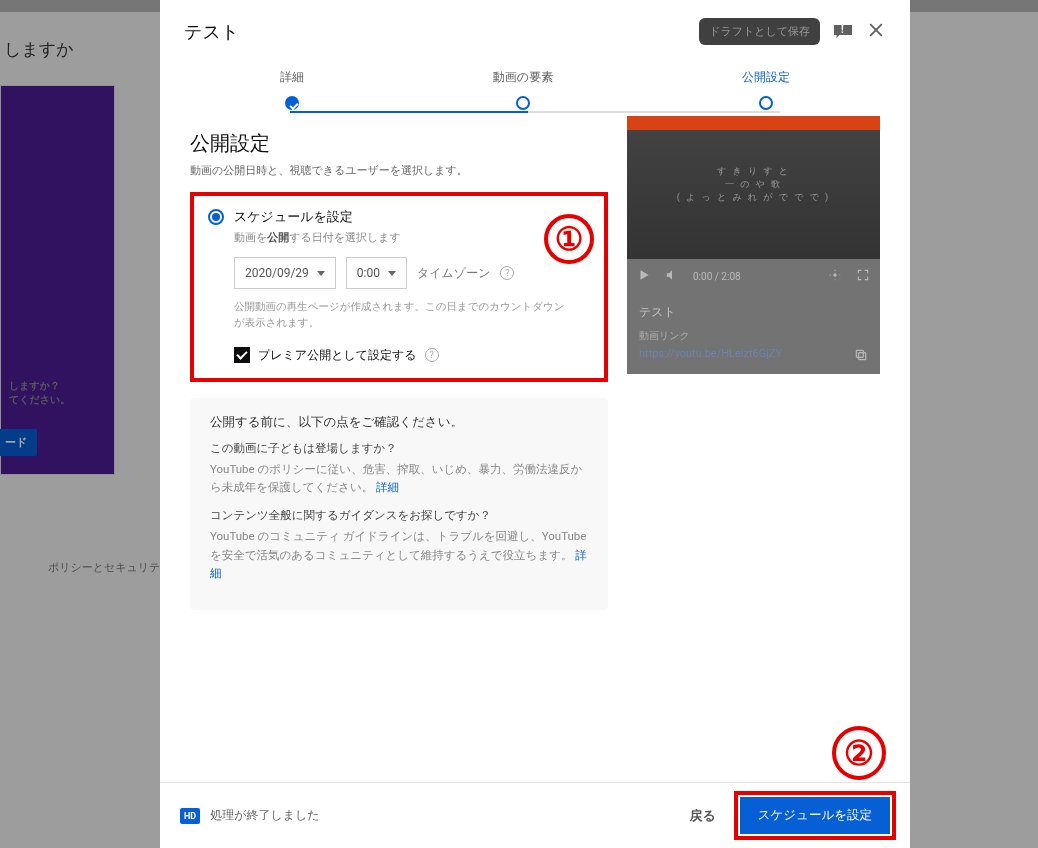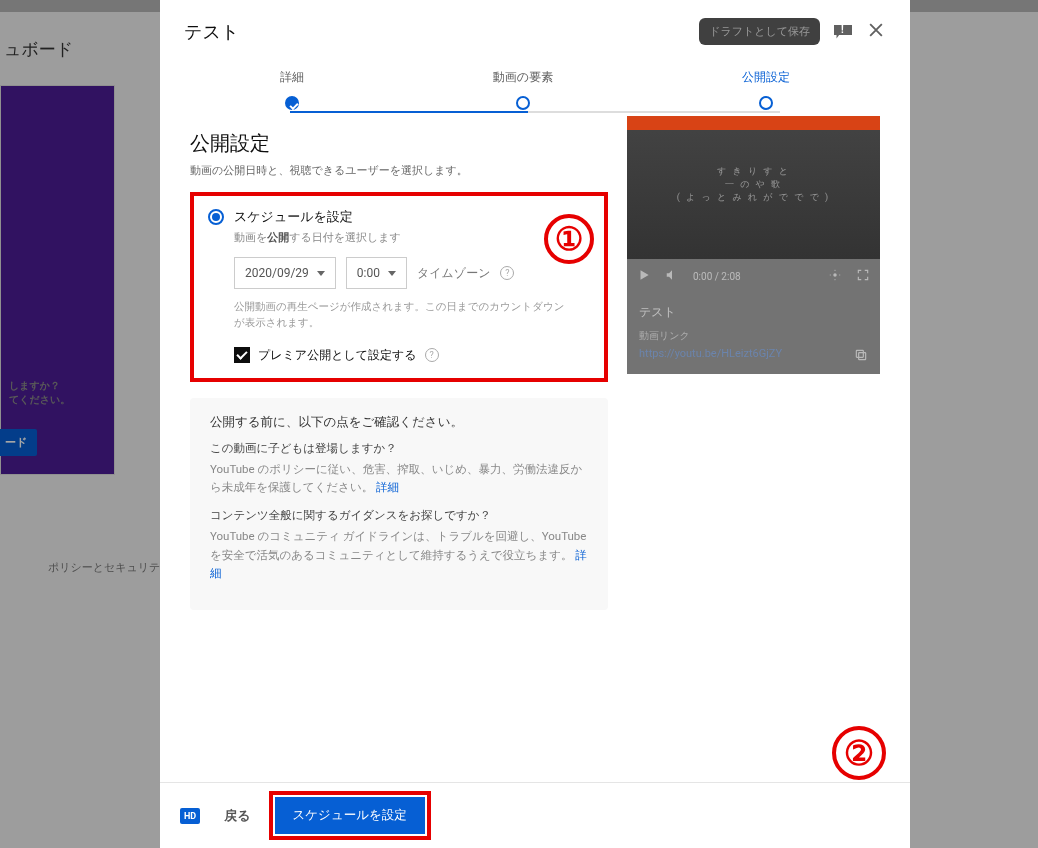--- a/index.html
+++ b/index.html
@@ -79,21 +79,21 @@
 .submit-wrap { position: relative; }
 .submit-red { position: absolute; inset: -6px; border: 4px solid #e60000; }
 .submit-btn { background: #065fd4; color: #fff; border: none; font-size: 12.5px; padding: 10px 18px; cursor: pointer; position: relative; }
 .ann2 { position: absolute; right: 24px; bottom: 68px; width: 54px; height: 54px; border: 4px solid #e60000; border-radius: 50%; display: flex; align-items: center; justify-content: center; font-size: 34px; font-weight: bold; color: #e60000; font-family: serif; }
 </style>
 </head>
 <body>
 
 <div class="bg">
   <div class="bg-header"></div>
-  <div class="bg-title">ュボード</div>
+  <div class="bg-title">しますか</div>
   <div class="bg-card">
     <div class="bg-card-text">
       <div>しますか？</div>
       <div>てください。</div>
     </div>
     <div class="bg-btn">ード</div>
   </div>
   <div class="bg-footer">ポリシーとセキュリティ</div>
 </div>
 
@@ -213,20 +213,21 @@
               <rect x="4" y="4" width="12" height="12" rx="1" fill="none" stroke="#fff" stroke-width="2"></rect>
             </svg></span>
         <div class="vi-link">https://youtu.be/HLeizt6GjZY</div>
       </div>
     </div>
 
   </div>
 
   <div class="footer">
     <span class="hd-badge">HD</span>
+    <span class="proc-text">処理が終了しました</span>
     <button class="back-btn">戻る</button>
     <div class="submit-wrap">
       <div class="submit-red"></div>
       <button class="submit-btn">スケジュールを設定</button>
     </div>
   </div>
 
   <div class="ann2">②</div>
 </div>
 

